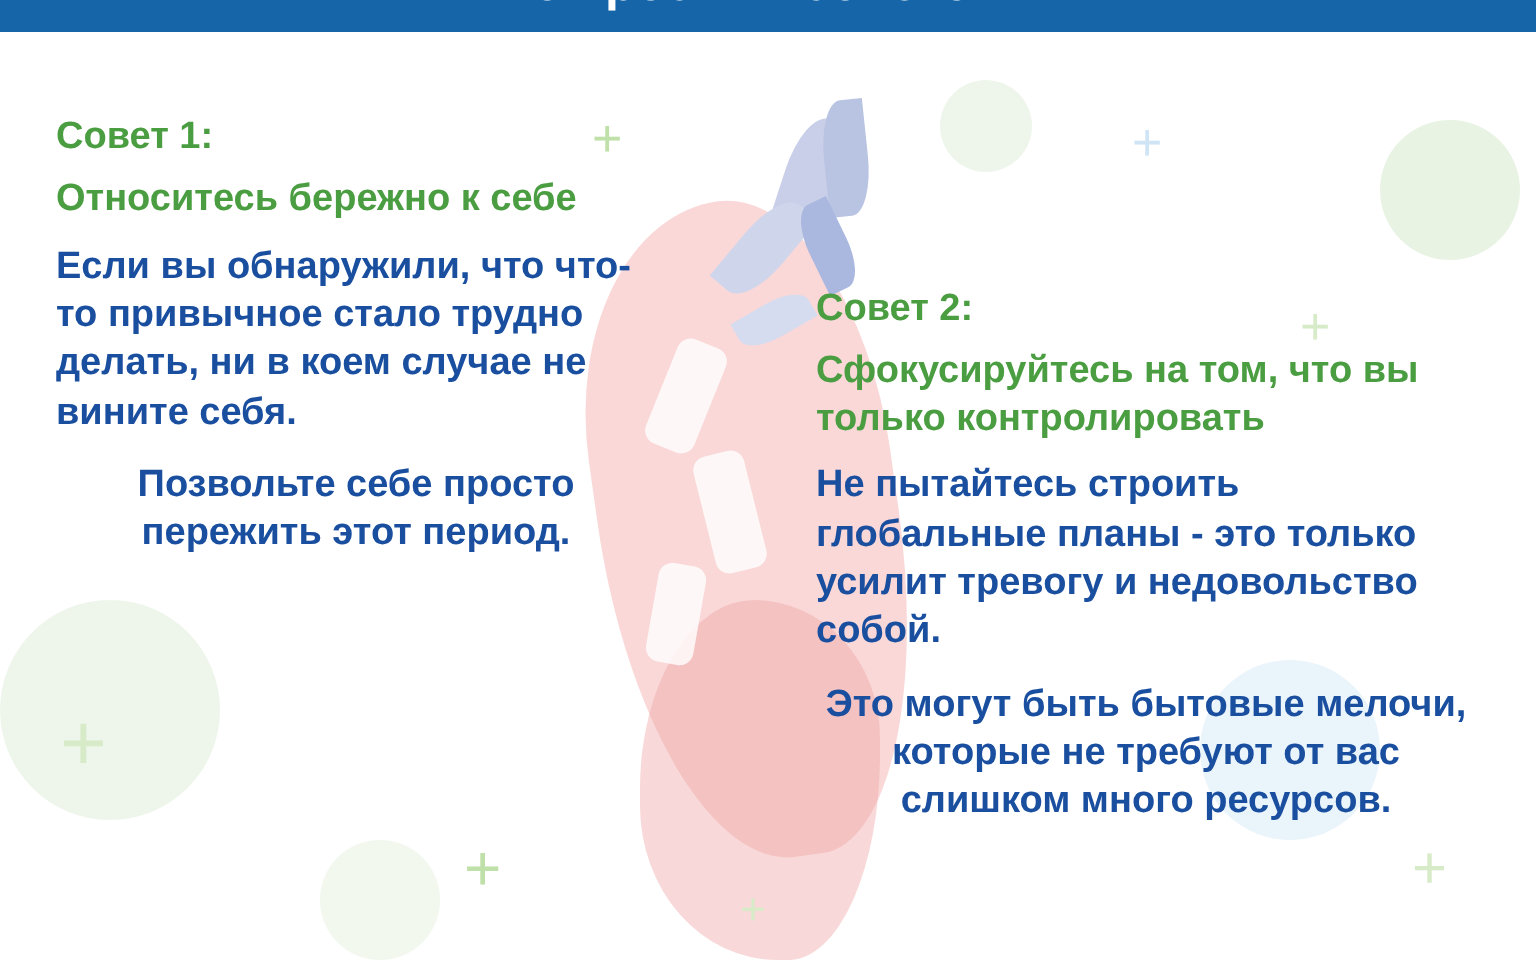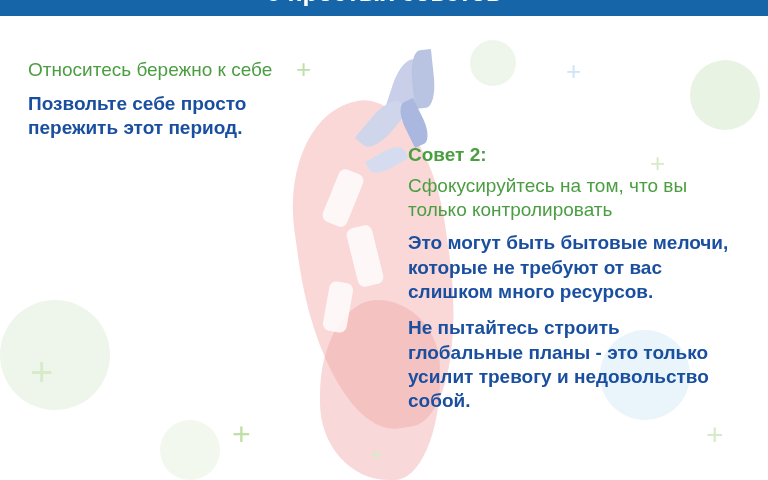--- a/index.html
+++ b/index.html
@@ -120,32 +120,32 @@
   .tip-label {
     color: #4a9e41;
     font-size: 19px;
     font-weight: bold;
     margin: 0 0 8px 0;
     line-height: 1.15;
   }
   .tip-heading {
     color: #4a9e41;
     font-size: 19px;
-    font-weight: normal;
+    font-weight: bold;
     margin: 0 0 10px 0;
     line-height: 1.25;
   }
   .tip-para {
     color: #1a4fa0;
     font-size: 19px;
     font-weight: bold;
     margin: 0 0 12px 0;
     line-height: 1.28;
   }
-  .tip-para:last-child { margin-bottom: 0; }
+  .tip-para:last-child { margin-bottom: 0; text-align: center; }
 </style>
 </head>
 <body>
 
 <div class="slide">
 
   <div class="header-band">
     <div class="header-title">8 простых советов</div>
   </div>
 
@@ -170,24 +170,26 @@
 
   <div class="deco cross" style="left:296px; top:56px;">+</div>
   <div class="deco cross blue" style="left:566px; top:58px;">+</div>
   <div class="deco cross soft" style="left:650px; top:150px;">+</div>
   <div class="deco cross" style="left:232px; top:418px; font-size:32px;">+</div>
   <div class="deco cross soft" style="left:30px; top:352px; font-size:40px;">+</div>
   <div class="deco cross soft" style="left:706px; top:420px; font-size:30px;">+</div>
   <div class="deco cross soft" style="left:370px; top:444px; font-size:22px;">+</div>
 
   <div class="col col-left">
+    <div class="tip-label">Совет 1:</div>
     <div class="tip-heading">Относитесь бережно к себе</div>
+    <p class="tip-para">Если вы обнаружили, что что-то привычное стало трудно делать, ни в коем случае не вините себя.</p>
     <p class="tip-para">Позвольте себе просто пережить этот период.</p>
   </div>
 
   <div class="col col-right">
     <div class="tip-label">Совет 2:</div>
     <div class="tip-heading">Сфокусируйтесь на том, что вы только контролировать</div>
+    <p class="tip-para">Не пытайтесь строить глобальные планы - это только усилит тревогу и недовольство собой.</p>
     <p class="tip-para">Это могут быть бытовые мелочи, которые не требуют от вас слишком много ресурсов.</p>
-    <p class="tip-para">Не пытайтесь строить глобальные планы - это только усилит тревогу и недовольство собой.</p>
   </div>
 
 </div>
 
 </body></html>

